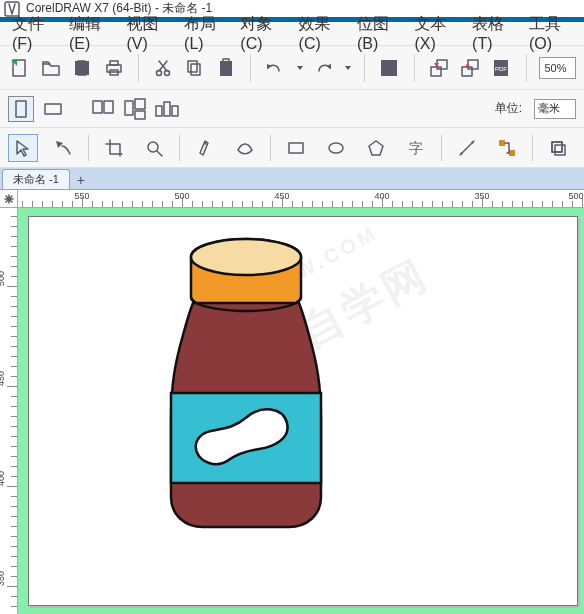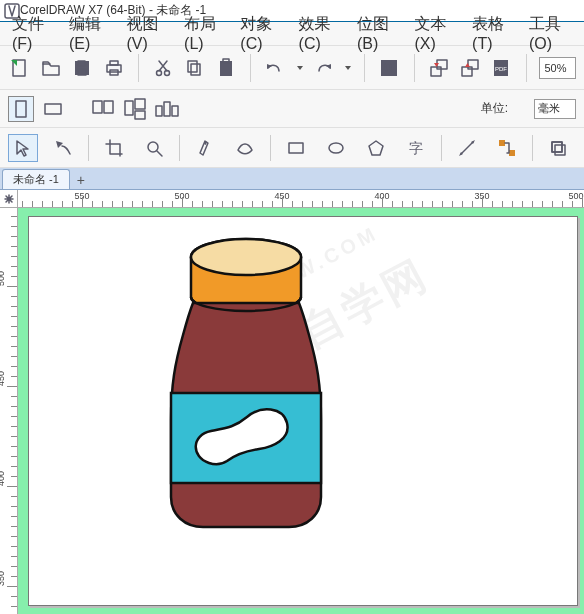--- a/index.html
+++ b/index.html
@@ -1,19 +1,19 @@
 <!DOCTYPE html>
 <html><head>
 <meta charset="utf-8">
 <style>
   * { box-sizing: border-box; margin: 0; padding: 0; font-family: "Microsoft YaHei", sans-serif; }
   body { background: #fff; width: 584px; height: 614px; overflow: hidden; font-size: 12px; color: #333; user-select: none; }
 
   
-  .title-bar { height: 22px; background: #fff; display: flex; align-items: center; padding: 0 4px; border-bottom: 1px solid #0369a1; }
+  .title-bar { height: 22px; background: #fff; display: flex; align-items: center; padding: 0 4px; gap: 6px; border-bottom: 5px solid #0369a1; }
   .title-bar .logo { width: 16px; height: 16px; }
 
   
   .menu-bar { height: 24px; display: flex; align-items: center; padding: 0 4px; background: #f7f7f7; border-bottom: 1px solid #e0e0e0; }
   .menu-bar .menu-item { padding: 3px 8px; font-size: 16px; cursor: default; }
 
   
   .toolbar { height: 44px; background: #f7f7f7; display: flex; align-items: center; padding: 0 8px; gap: 9px; border-bottom: 1px solid #e0e0e0; }
   .toolbar .tbtn { width: 32px; height: 32px; display: flex; align-items: center; justify-content: center; border-radius: 2px; }
   .toolbar .sep { width: 1px; height: 28px; background: #d0d0d0; margin: 0 4px; }
@@ -21,21 +21,21 @@
 
   
   .prop-bar { height: 38px; background: #f7f7f7; display: flex; align-items: center; padding: 0 8px; gap: 6px; border-bottom: 1px solid #e0e0e0; }
   .page-size-sel { width: 160px; height: 22px; border: 1px solid #999; background: #fff; display: flex; align-items: center; padding: 0 4px; justify-content: space-between; }
   .dim-group { display: flex; flex-direction: column; gap: 0; font-size: 10px; }
   .dim-row { display: flex; align-items: center; gap: 2px; height: 15px; }
   .dim-row .dim-icon { width: 12px; height: 12px; display:flex; align-items:center; justify-content:center; }
   .dim-row input { width: 56px; height: 14px; border: 1px solid #999; font-size: 10px; padding: 0 2px; }
   .orient-btn { width: 26px; height: 26px; display: flex; align-items: center; justify-content: center; border: 1px solid transparent; }
   .orient-btn.active { border-color: #888; background: #e5f1fb; }
-  .units-label { font-size: 12px; margin-left: auto; margin-right: 20px; }
+  .units-label { font-size: 12px; margin-left: auto; margin-right: 6px; }
   .units-sel { width: 42px; height: 20px; border: 1px solid #999; background:#fff; display:flex; align-items:center; padding:0 3px; font-size:11px; }
 
   
   .toolbox { height: 40px; background: #f7f7f7; display: flex; align-items: center; padding: 0 8px; gap: 10px; border-bottom: 1px solid #e0e0e0; }
   .toolbox .tool { width: 30px; height: 28px; display: flex; align-items: center; justify-content: center; position: relative; }
   .toolbox .tool.active { background: #e5f1fb; border: 1px solid #7aa7d8; }
   .toolbox .vsep { width: 1px; height: 26px; background: #ccc; }
 
   
   .doc-tabs { height: 22px; background: #c9d9ef; display: flex; align-items: flex-end; padding: 0 2px; border-bottom: 1px solid #8aa6c9; }

